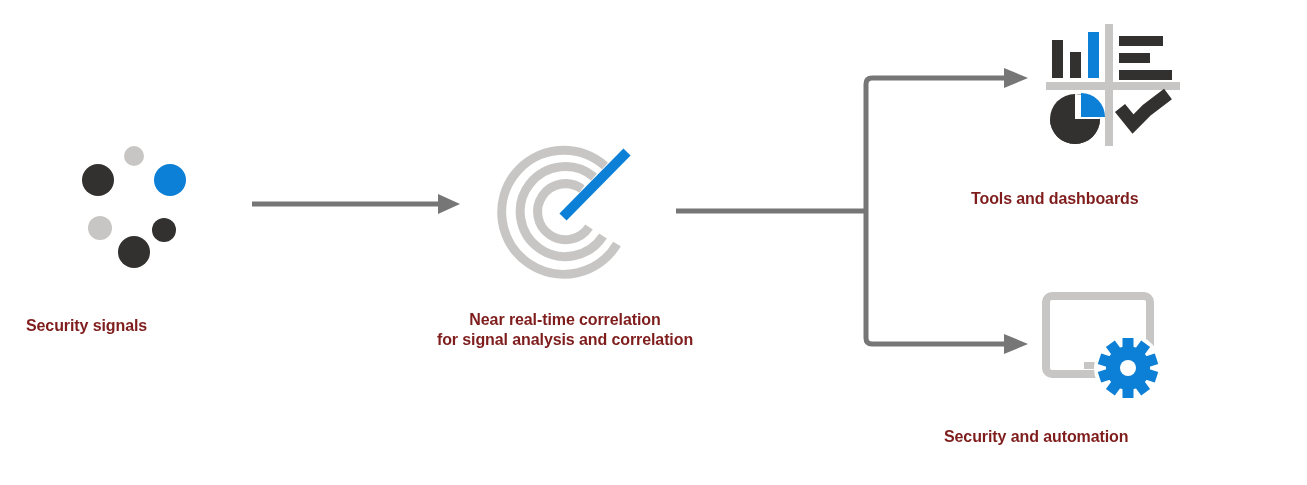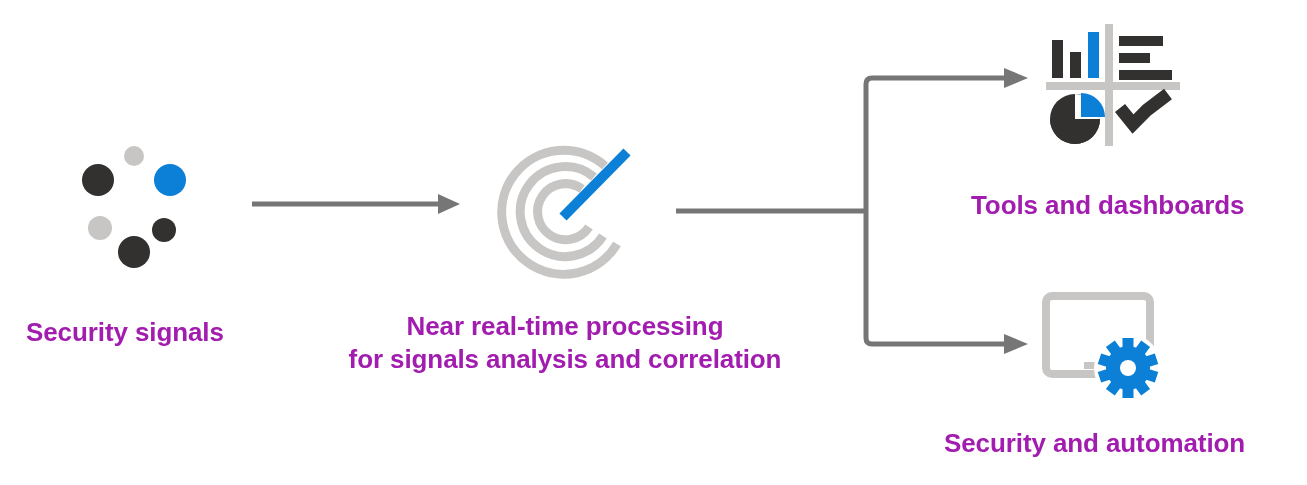--- a/index.html
+++ b/index.html
@@ -14,22 +14,22 @@
     position: relative;
     width: 1307px;
     height: 485px;
     background: #ffffff;
     overflow: hidden;
   }
   .abs { position: absolute; }
 
   
   .label {
-    color: #a21caf;
-    font-size: 26px;
+    color: #7f1d1d;
+    font-size: 16px;
     font-weight: 600;
     letter-spacing: -0.1px;
     white-space: nowrap;
     line-height: 1.25;
   }
   .label-center {
     text-align: center;
     white-space: normal;
   }
   #label-security-signals {
@@ -108,22 +108,22 @@
 
       <path d="M 97 37 A 45 45 0 1 0 106 96" fill="none" stroke="#c8c6c4" stroke-width="9" stroke-linecap="butt"></path>
 
       <path d="M 85 49 A 28 28 0 1 0 92 87" fill="none" stroke="#c8c6c4" stroke-width="9" stroke-linecap="butt"></path>
 
       <line x1="66" y1="77" x2="130" y2="12" stroke="#0c7fd6" stroke-width="10" stroke-linecap="butt"></line>
     </svg>
   </div>
 
   <div class="abs label label-center" id="label-processing">
-    <span class="line">Near real-time processing</span>
-    <span class="line">for signals analysis and correlation</span>
+    <span class="line">Near real-time correlation</span>
+    <span class="line">for signal analysis and correlation</span>
   </div>
 
   <div class="abs" id="arrow-fork">
     <svg width="370" height="290" viewBox="0 0 370 290">
 
       <line x1="0" y1="145" x2="192" y2="145" stroke="#767676" stroke-width="5"></line>
 
       <path d="M 330 12 L 196 12 Q 190 12 190 18 L 190 272 Q 190 278 196 278 L 330 278" fill="none" stroke="#767676" stroke-width="5" stroke-linejoin="round"></path>
 
       <polygon points="328,2 352,12 328,22" fill="#767676"></polygon>

